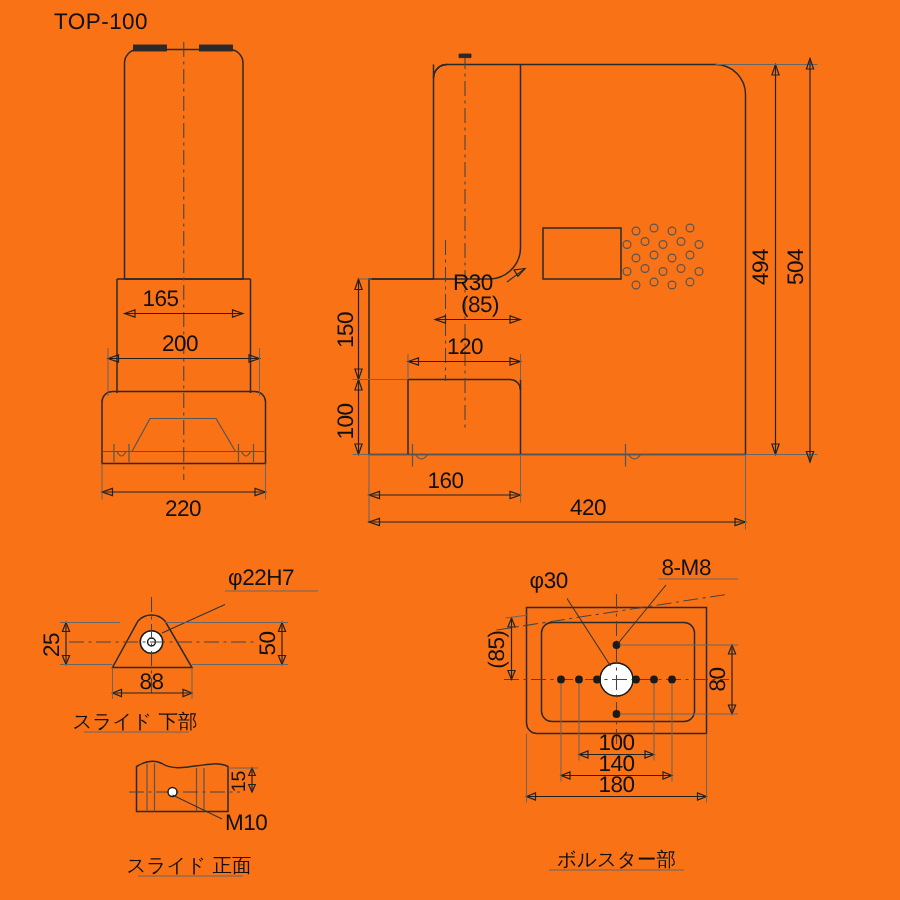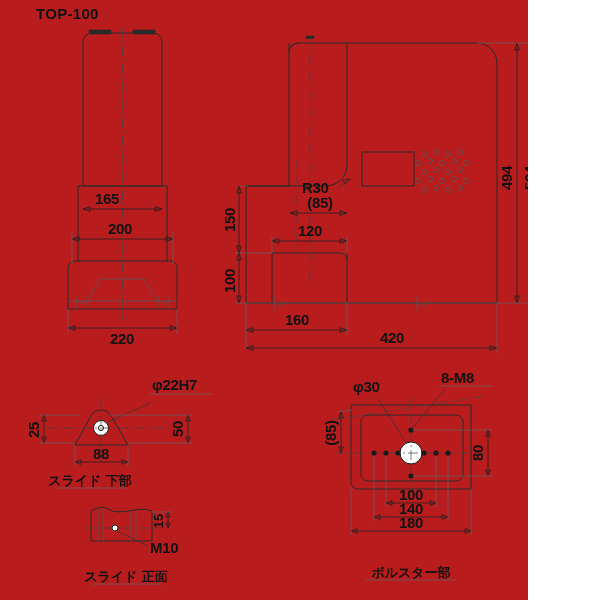--- a/index.html
+++ b/index.html
@@ -2,26 +2,25 @@
 <html><head>
 <meta charset="utf-8">
 <style>
   html, body {
     margin: 0;
     padding: 0;
     background: #ffffff;
   }
   #sheet {
     position: relative;
-    width: 528px;
+    width: 600px;
     height: 600px;
-    background: #b91c1c;
+    background: #f97316;
     font-family: "Liberation Sans", sans-serif;
     overflow: hidden;
-    font-weight: bold;
   }
   #drawing-svg {
     position: absolute;
     left: 0;
     top: 0;
     width: 600px;
     height: 600px;
   }
   .lbl {
     font-family: "Liberation Sans", sans-serif;

